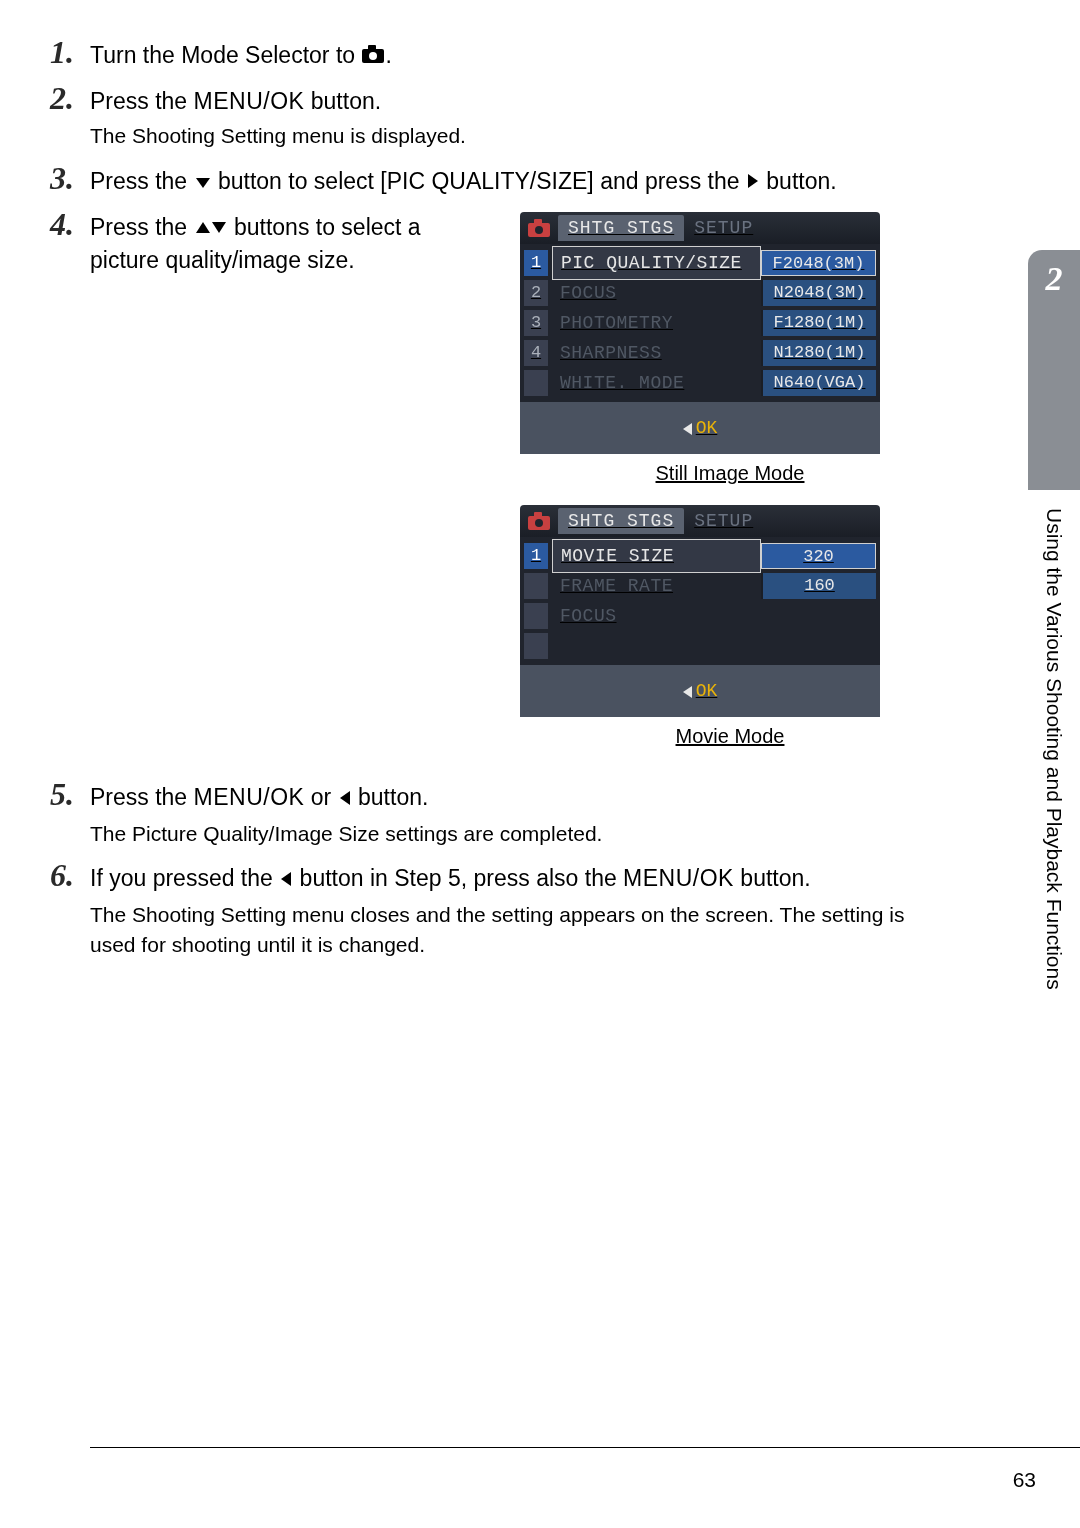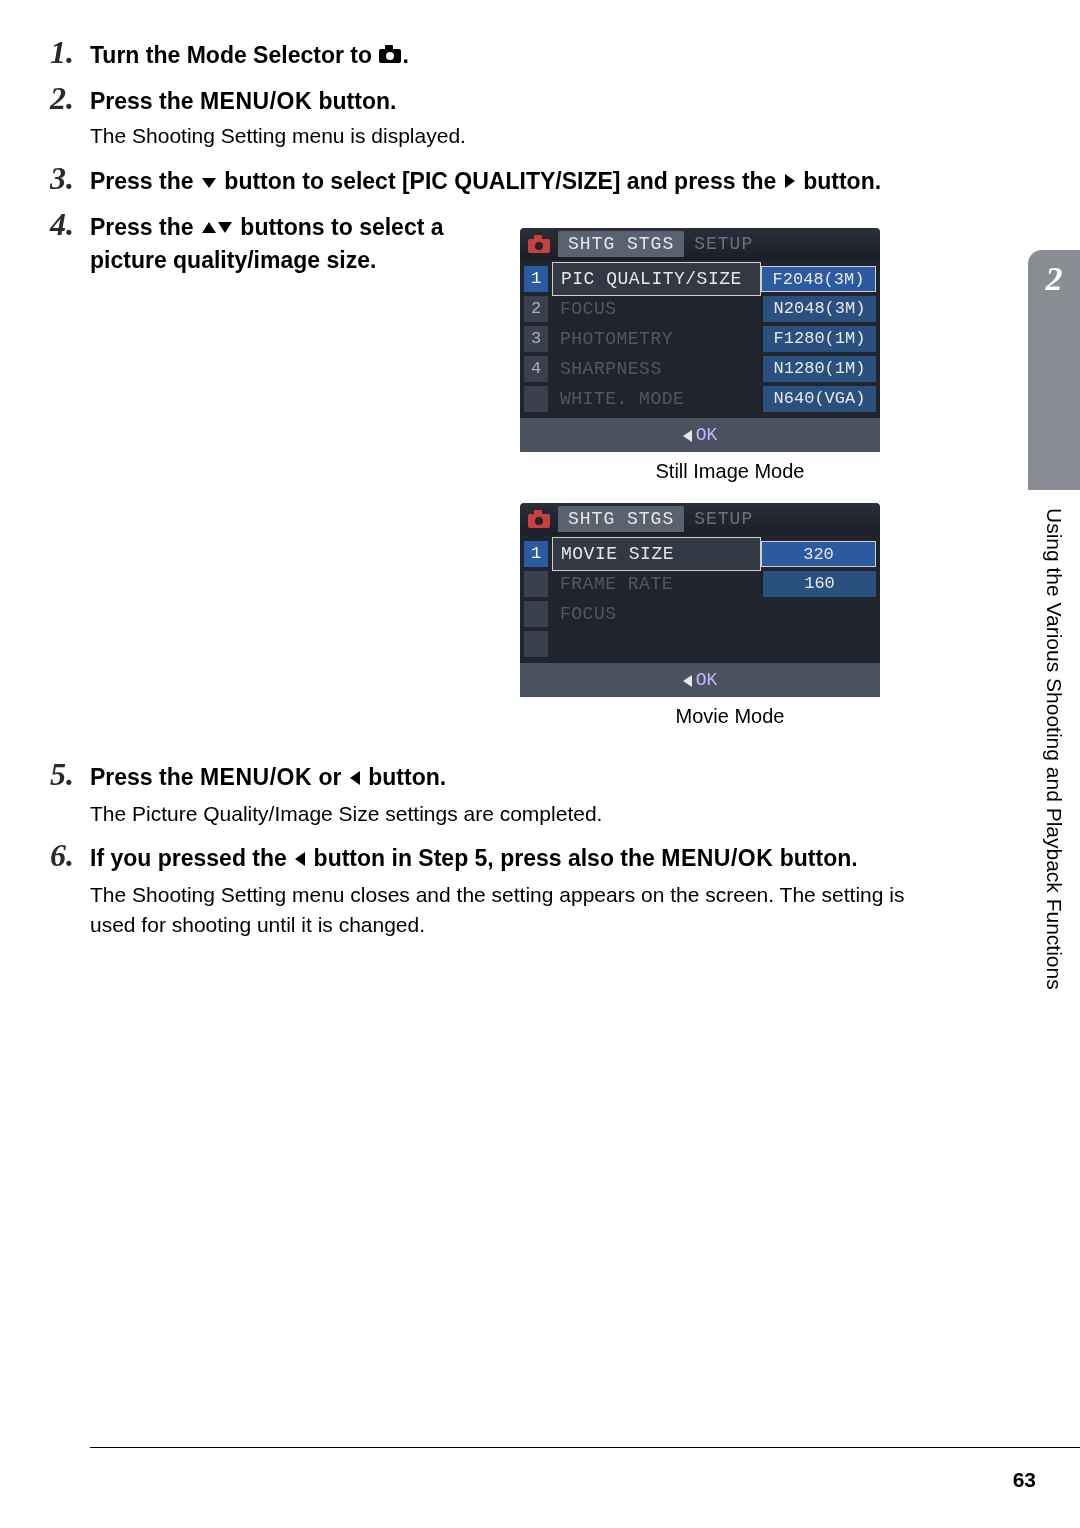--- a/index.html
+++ b/index.html
@@ -25,21 +25,21 @@
       font-family: Georgia, 'Times New Roman', serif;
       font-style: italic;
       font-weight: bold;
       font-size: 32px;
       color: #2a2a2a;
       position: absolute;
       left: -40px;
       top: -6px;
     }
     .step-title {
-      font-weight: bold;
+      font-weight: normal;
       font-size: 23px;
       line-height: 1.35;
     }
     .step-desc {
       font-size: 21px;
       line-height: 1.45;
       margin-top: 4px;
     }
     .inline-icon {
       display: inline-block;
@@ -50,21 +50,22 @@
       letter-spacing: 0.5px;
     }
     .step4-row {
       display: flex;
       gap: 24px;
       align-items: flex-start;
     }
     .screenshots {
       width: 420px;
       flex-shrink: 0;
-      margin-top: 16px;
+      margin-top: 0;
+      text-decoration: underline;
     }
     .screen {
       width: 360px;
       font-family: 'Courier New', monospace;
       font-size: 19px;
       color: #9aa0a6;
       margin-bottom: 6px;
     }
     .screen-tabs {
       display: flex;
@@ -139,23 +140,23 @@
       line-height: 26px;
       border-left: 2px solid #1a1e26;
     }
     .row-val.selected {
       background: #2b5aa0;
       border: 1px solid #d0d0d0;
     }
     .screen-footer {
       background: #4a5260;
       text-align: center;
-      color: #c4b5fd;
+      color: #eab308;
       font-size: 18px;
-      padding: 7px 0;
+      padding: 16px 0;
     }
     .screen-caption {
       text-align: center;
       font-size: 20px;
       color: #000;
       margin: 8px 0 20px;
     }
     .side-tab {
       position: absolute;
       right: 0;
@@ -187,21 +188,20 @@
       bottom: 80px;
       left: 90px;
       right: 0;
       border-top: 1px solid #000;
     }
     .page-num {
       position: absolute;
       bottom: 36px;
       right: 44px;
       font-size: 21px;
-      font-weight: bold;
     }
     .tri-left-small {
       display: inline-block;
       width: 0; height: 0;
       border-top: 6px solid transparent;
       border-bottom: 6px solid transparent;
       border-right: 9px solid #e8e8e8;
       vertical-align: middle;
       margin-right: 4px;
     }

